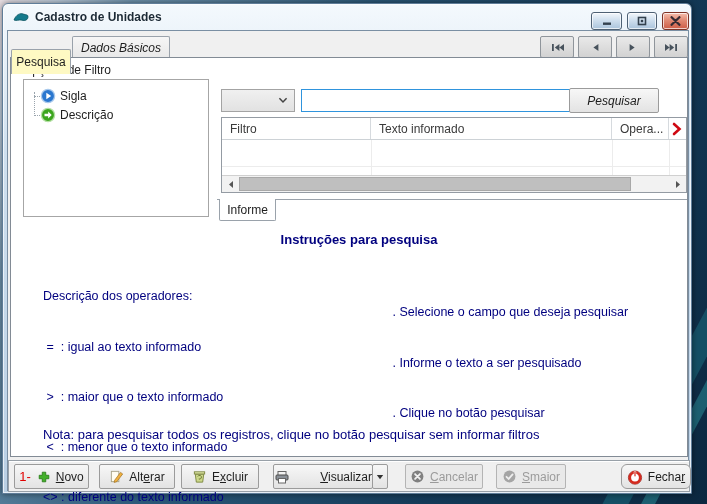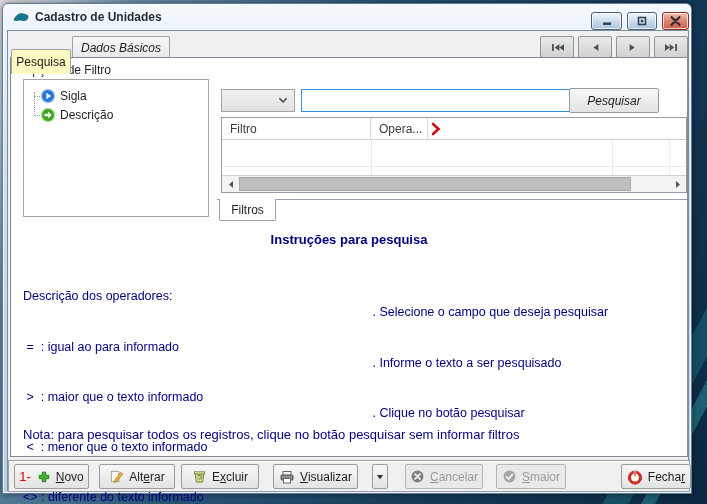--- a/index.html
+++ b/index.html
@@ -69,21 +69,21 @@
   .g-scroll { position:absolute; left:0; right:0; bottom:0; height:17px; background:#f2f2f2; border-top:1px solid #d0d0d0; }
   .g-sbtn { position:absolute; top:0; width:17px; height:16px; display:flex; align-items:center; justify-content:center; }
   .g-thumb { position:absolute; left:17px; top:1px; height:14px; width:392px; background:#bfbfbf; border:1px solid #a8a8a8; }
 
   .pc-line { position:absolute; left:206px; top:141px; width:470px; border-top:1px solid #9aa2ab; }
   .tab-filtros { position:absolute; left:208px; top:141px; width:57px; height:22px; background:#fff;
                  border:1px solid #9aa2ab; border-top:none; border-radius:0 0 2px 2px;
                  display:flex; align-items:center; justify-content:center; font-size:12px; color:#1e1e1e; }
 
   
-  .navy { color:#00007f; }
+  .navy { color:#00007f;padding-left:20px; }
   .instr-title { position:absolute; left:0; top:174px; width:100%; text-align:center; font-size:13px; font-weight:bold; }
   .col-lines { position:absolute; font-size:12.5px; line-height:16.7px; white-space:pre; }
   .col-left  { left:12px;  top:197px; }
   .col-right { left:358px; top:213px; }
   .col-lines div { min-height:16.7px; }
   .footer-note { position:absolute; left:12px; top:369px; font-size:13px; white-space:pre; }
 
   
   .toolbar { position:absolute; left:0; top:429px; width:682px; height:32px; background:#f0f0f0;
              border:1px solid #98a0a8; box-shadow:inset 0 1px 0 #fff; }
@@ -209,20 +209,23 @@
       <input class="search-input" value="" style="">
       <button class="btn btn-pesquisar">
           <span>Pesquisar</span>
         </button>
 
       <div class="grid">
         <div class="g-head">
           <div class="g-col" style="width:149px;">
               <span>Filtro</span>
             </div>
+          <div class="g-col" style="width:241px;">
+              <span>Texto informado</span>
+            </div>
           <div class="g-col" style="width:57px;">
               <span>Opera...</span>
             </div>
           <div class="g-col" style="flex:1; border-right:none; padding-left:3px;">
             <span>
                 <svg width="10" height="14" viewBox="0 0 10 14">
                   <path d="M2 2 L7.5 7 L2 12" stroke="#cf0812" stroke-width="2.6" fill="none" stroke-linecap="round"></path>
                 </svg>
               </span>
           </div>
@@ -245,28 +248,28 @@
                 <svg width="8" height="9" viewBox="0 0 8 9">
                   <path d="M2 1 L6 4.5 L2 8 Z" fill="#555"></path>
                 </svg>
               </span>
             </div>
         </div>
       </div>
 
       <div class="pc-line"></div>
       <div class="tab-filtros">
-          <span>Filtros</span>
+          <span>Informe</span>
         </div>
 
       <div class="instr-title navy">Instruções para pesquisa</div>
 
       <div class="col-lines col-left navy">
         <div>Descrição dos operadores:</div>
-        <div> =  : igual ao para informado</div>
+        <div> =  : igual ao texto informado</div>
         <div> &gt;  : maior que o texto informado</div>
         <div> &lt;  : menor que o texto informado</div>
         <div>&lt;&gt; : diferente do texto informado</div>
         
         
         
         
       </div>
 
       <div class="col-lines col-right navy">
@@ -307,21 +310,21 @@
         <span>
             <svg width="15" height="15" viewBox="0 0 16 16">
               <path d="M3.5 5.5 L12.5 5.5 L11.4 14 L4.6 14 Z" fill="#cdd98a" stroke="#7d8743"></path>
               <rect x="2.5" y="3" width="11" height="2.3" fill="#e2eaa8" stroke="#7d8743"></rect>
               <path d="M6.2 8 a2 2 0 1 1 1 2.6" stroke="#5d6a2a" fill="none" stroke-width="0.9"></path>
             </svg>
           </span>
         <span><span>E</span><span class="mn">x</span><span>cluir</span></span>
       </button>
 
-      <button class="btn tbtn" style="left:264px; width:85px;">
+      <button class="btn tbtn" style="left:264px; width:100px;justify-content:space-between;">
         <span>
             <svg width="16" height="16" viewBox="0 0 16 16">
               <rect x="4" y="2.5" width="8" height="4" fill="#f2f2f2" stroke="#666"></rect>
               <rect x="2" y="6" width="12" height="5" rx="1" fill="#8a9097" stroke="#4d4d4d"></rect>
               <rect x="4.5" y="9.5" width="7" height="4.5" fill="#fff" stroke="#666"></rect>
             </svg>
           </span>
         <span><span></span><span class="mn">V</span><span>isualizar</span></span>
       </button>
       <button class="btn dd-part" style="left:363px;">
@@ -345,21 +348,21 @@
       <button class="btn tbtn disabled" style="left:487px; width:70px;">
         <span>
             <svg width="15" height="15" viewBox="0 0 16 16">
               <circle cx="8" cy="8" r="6.3" fill="#a5a5a5"></circle>
               <path d="M4.8 8.3 L7.1 10.5 L11.3 5.7" stroke="#eee" stroke-width="1.9" fill="none" stroke-linecap="round"></path>
             </svg>
           </span>
         <span><span></span><span class="mn">S</span><span>maior</span></span>
       </button>
 
-      <button class="btn tbtn" style="left:612px; width:70px;">
+      <button class="btn tbtn" style="left:612px; width:70px;border-radius:6px;">
         <span>
             <svg width="16" height="16" viewBox="0 0 16 16">
               <circle cx="8" cy="8.6" r="6.6" fill="none" stroke="#8e1410" stroke-width="0.8"></circle>
               <circle cx="8" cy="8.6" r="5.2" fill="#fff" stroke="#d42a1e" stroke-width="2.6"></circle>
               <rect x="7.1" y="2.4" width="1.8" height="5.2" rx="0.9" fill="#d42a1e" stroke="#fff" stroke-width="0.6"></rect>
             </svg>
           </span>
         <span><span>Fecha</span><span class="mn">r</span><span></span></span>
       </button>
 

